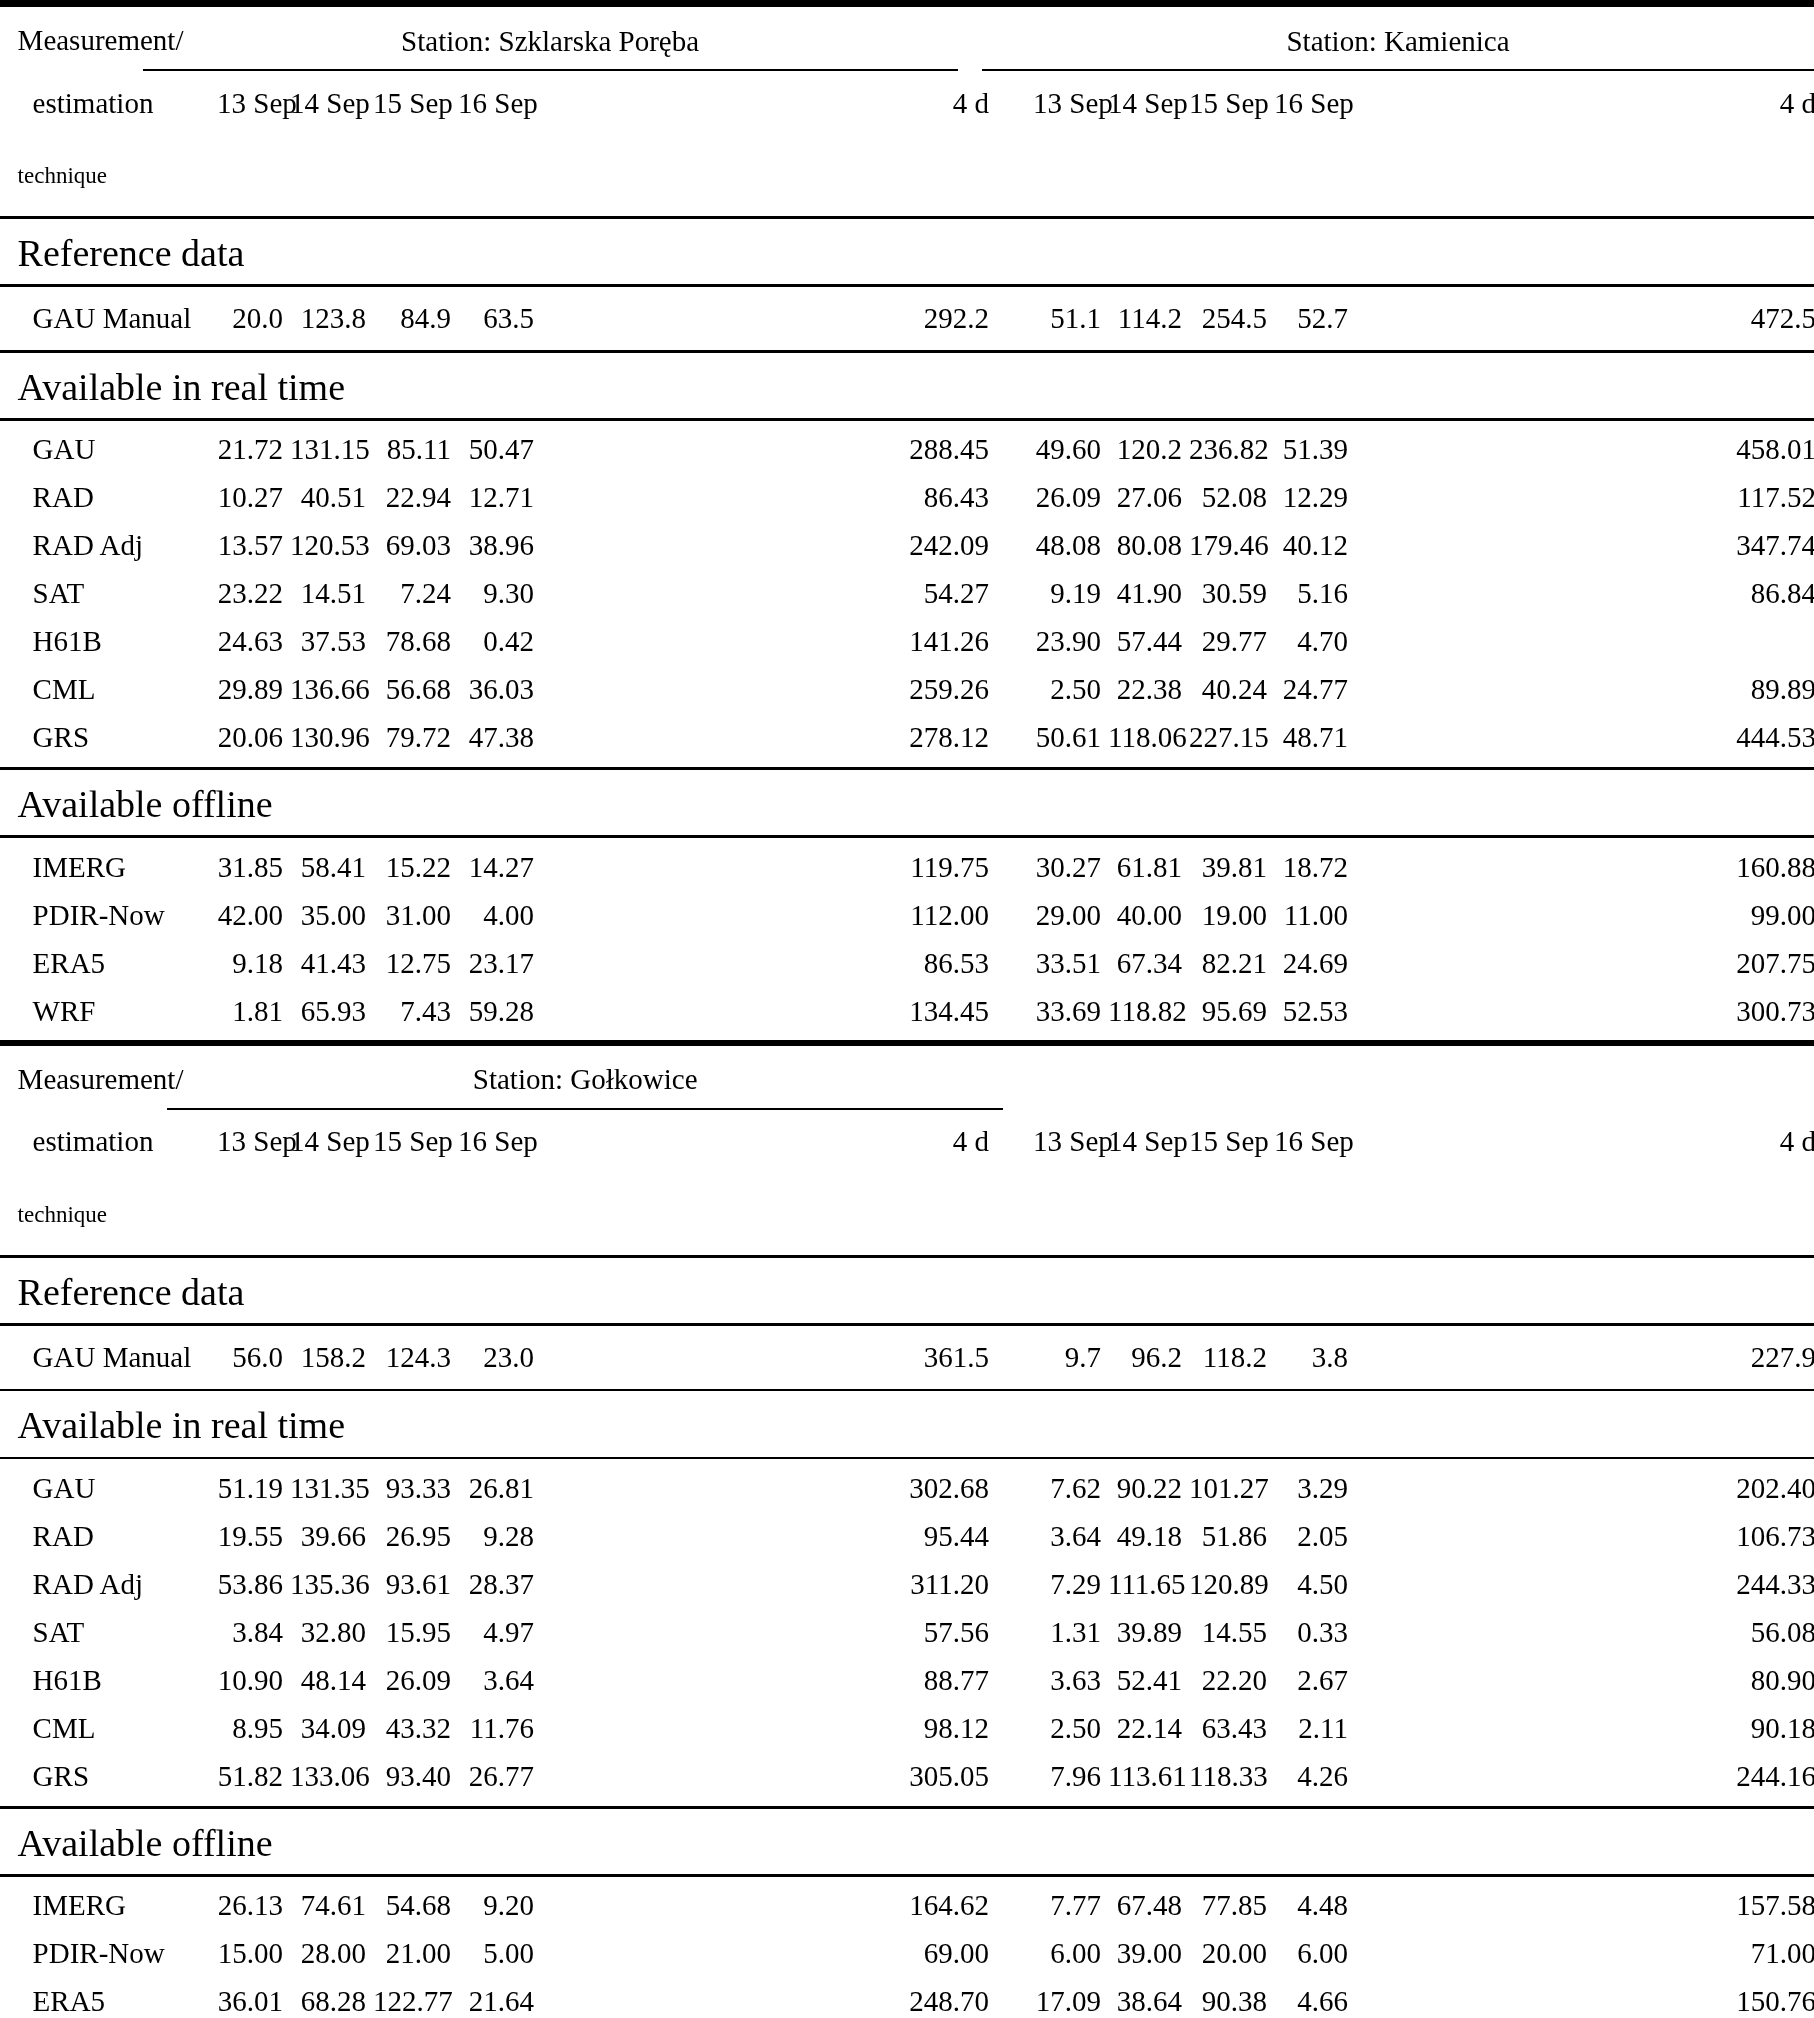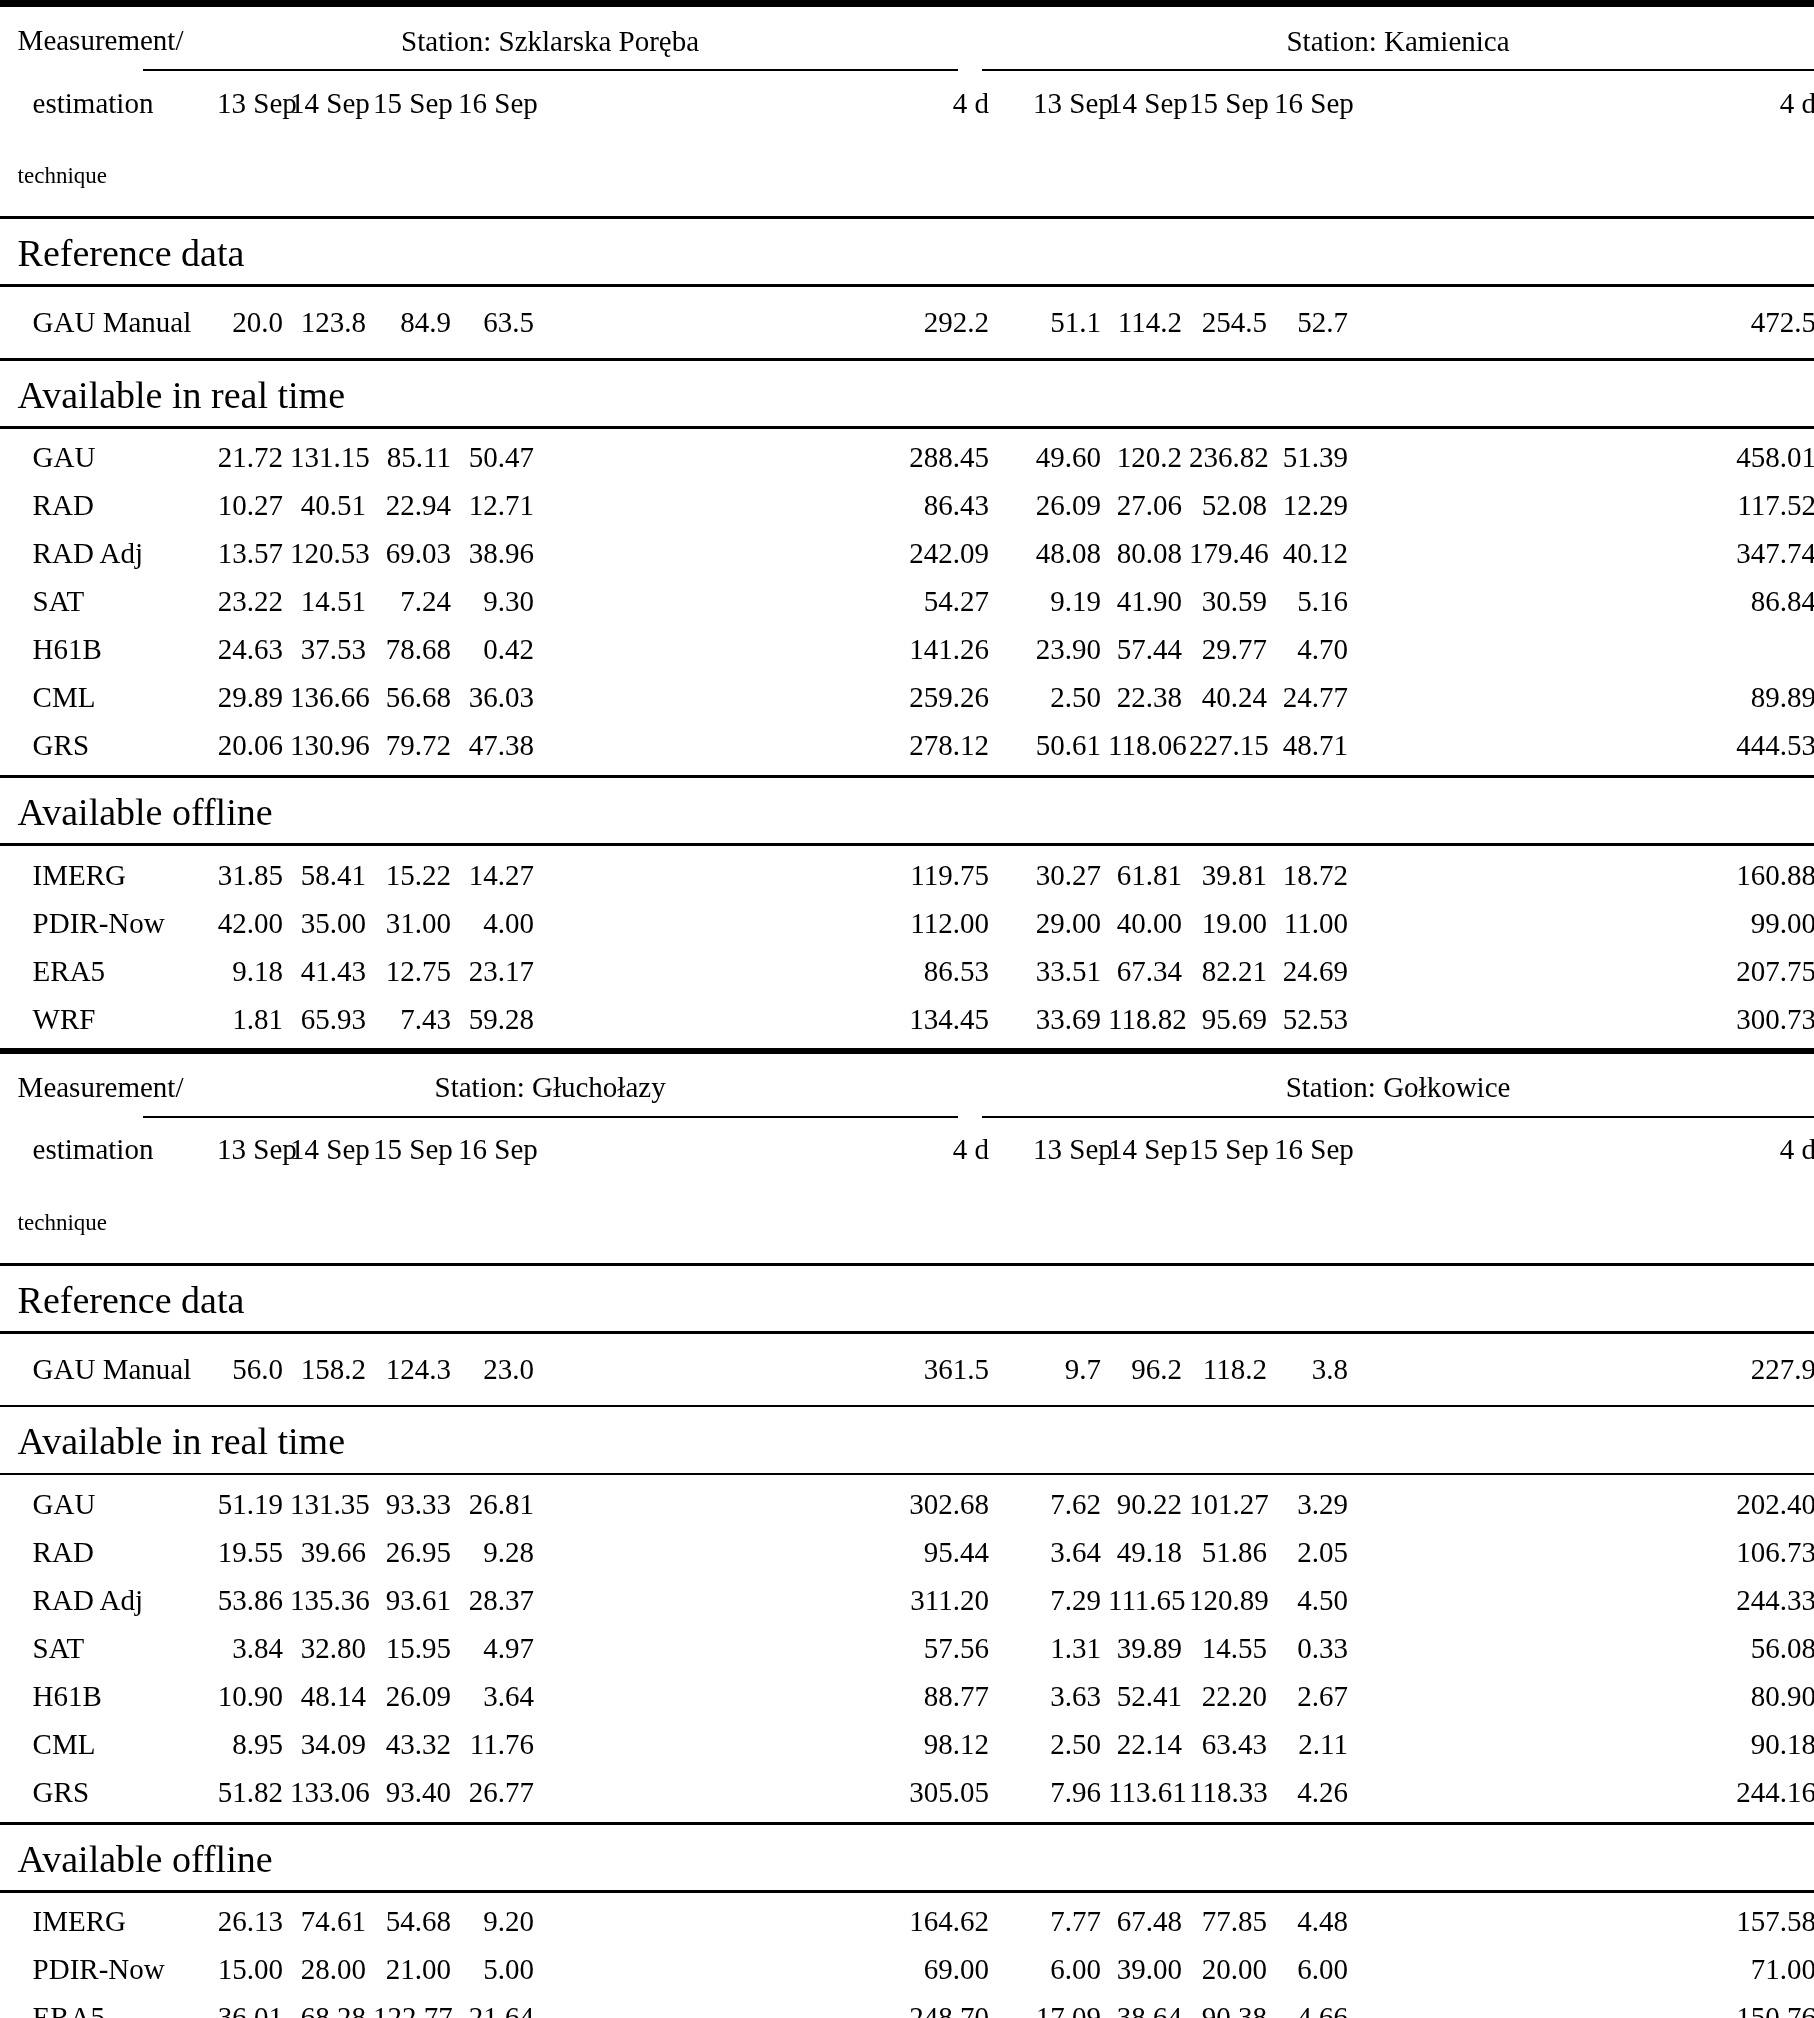--- a/index.html
+++ b/index.html
@@ -24,21 +24,21 @@
                  text-align:center;font-size:29px;line-height:39px;white-space:nowrap;}
   .hdr-row1 .grp1{width:819px;}
   .hdr-row1 .hgap{width:24.6px;}
   .hdr-row1 .grp2{width:836px;}
   .hdr-row2{margin-top:12.3px;}
   .hdr-row3{font-size:23px;line-height:39px;padding:1.8px 0 21px 17.6px;margin-top:32px;}
   
   .section-row{font-size:38px;line-height:39px;padding:15px 0 11.4px 17.6px;}
   .rows.padded{padding:5.3px 0;}
   .row{height:48px;}
-  .row.ref{height:71px;}
+  .row.ref{height:63px;}
 </style>
 </head>
 <body>
 
 <div class="tbl">
   <div class="rule-thick"></div>
 
   <section class="half">
     <div class="hdr-row1">
       <div class="hlbl">Measurement/</div>
@@ -248,23 +248,20 @@
           <div class="cell num last">300.73</div>
         </div>
       </div>
   </section>
 
   <div class="rule-sep"></div>
 
   <section class="half">
     <div class="hdr-row1">
       <div class="hlbl">Measurement/</div>
-      <div class="grp grp1">
-        <span>Station: Głuchołazy</span>
-      </div>
       <div class="hgap"></div>
       <div class="grp grp2">
         <span>Station: Gołkowice</span>
       </div>
     </div>
     <div class="grid hdr-row2">
         <div class="cell lbl">estimation</div>
         <div class="cell num">13 Sep</div>
         <div class="cell num">14 Sep</div>
         <div class="cell num">15 Sep</div>

